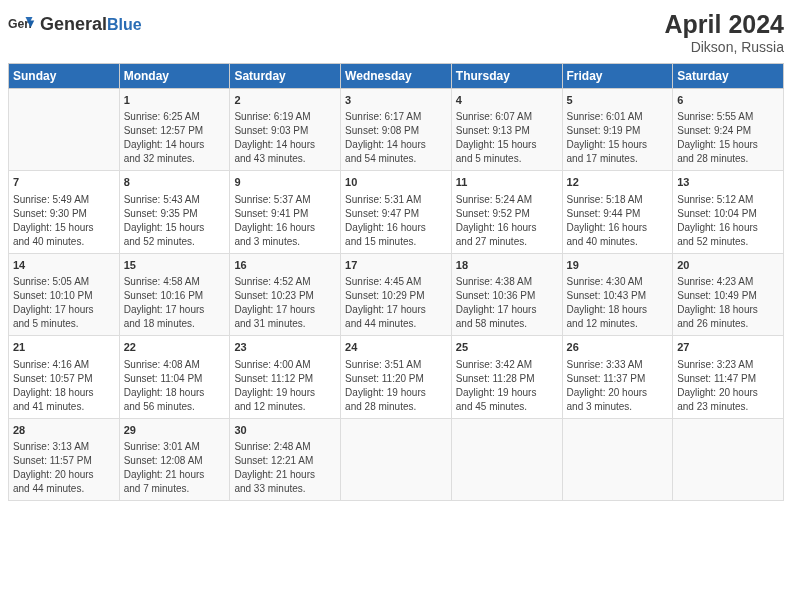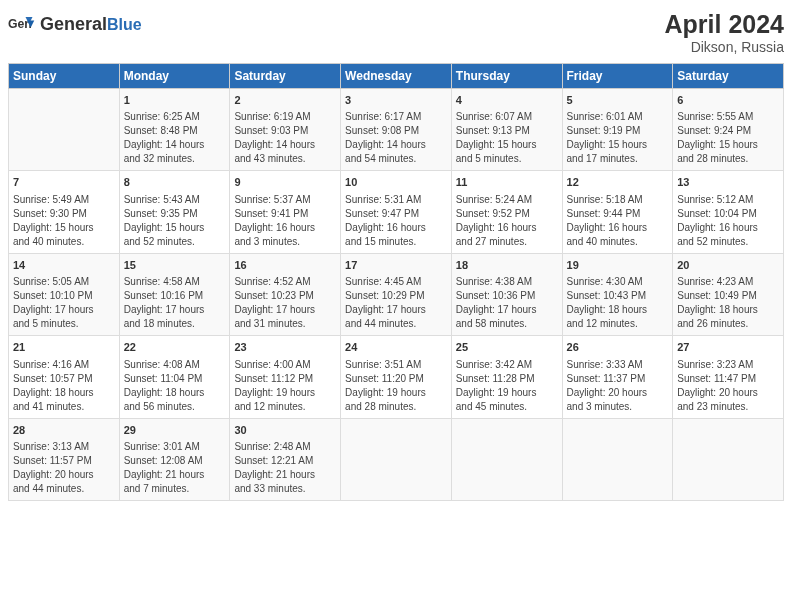--- a/index.html
+++ b/index.html
@@ -110,21 +110,21 @@
         <th>Friday</th>
         <th>Saturday</th>
       </tr>
     </thead>
     <tbody id="calendar-body">
     <tr>
           <td></td>
           <td>
             <span class="day-number">1</span>
             <div class="day-info">Sunrise: 6:25 AM</div>
-            <div class="day-info">Sunset: 8:48 PM</div>
+            <div class="day-info">Sunset: 12:57 PM</div>
             <div class="day-info">Daylight: 14 hours</div>
             <div class="day-info">and 32 minutes.</div>
           </td>
           <td>
             <span class="day-number">2</span>
             <div class="day-info">Sunrise: 6:19 AM</div>
             <div class="day-info">Sunset: 9:03 PM</div>
             <div class="day-info">Daylight: 14 hours</div>
             <div class="day-info">and 43 minutes.</div>
           </td>

